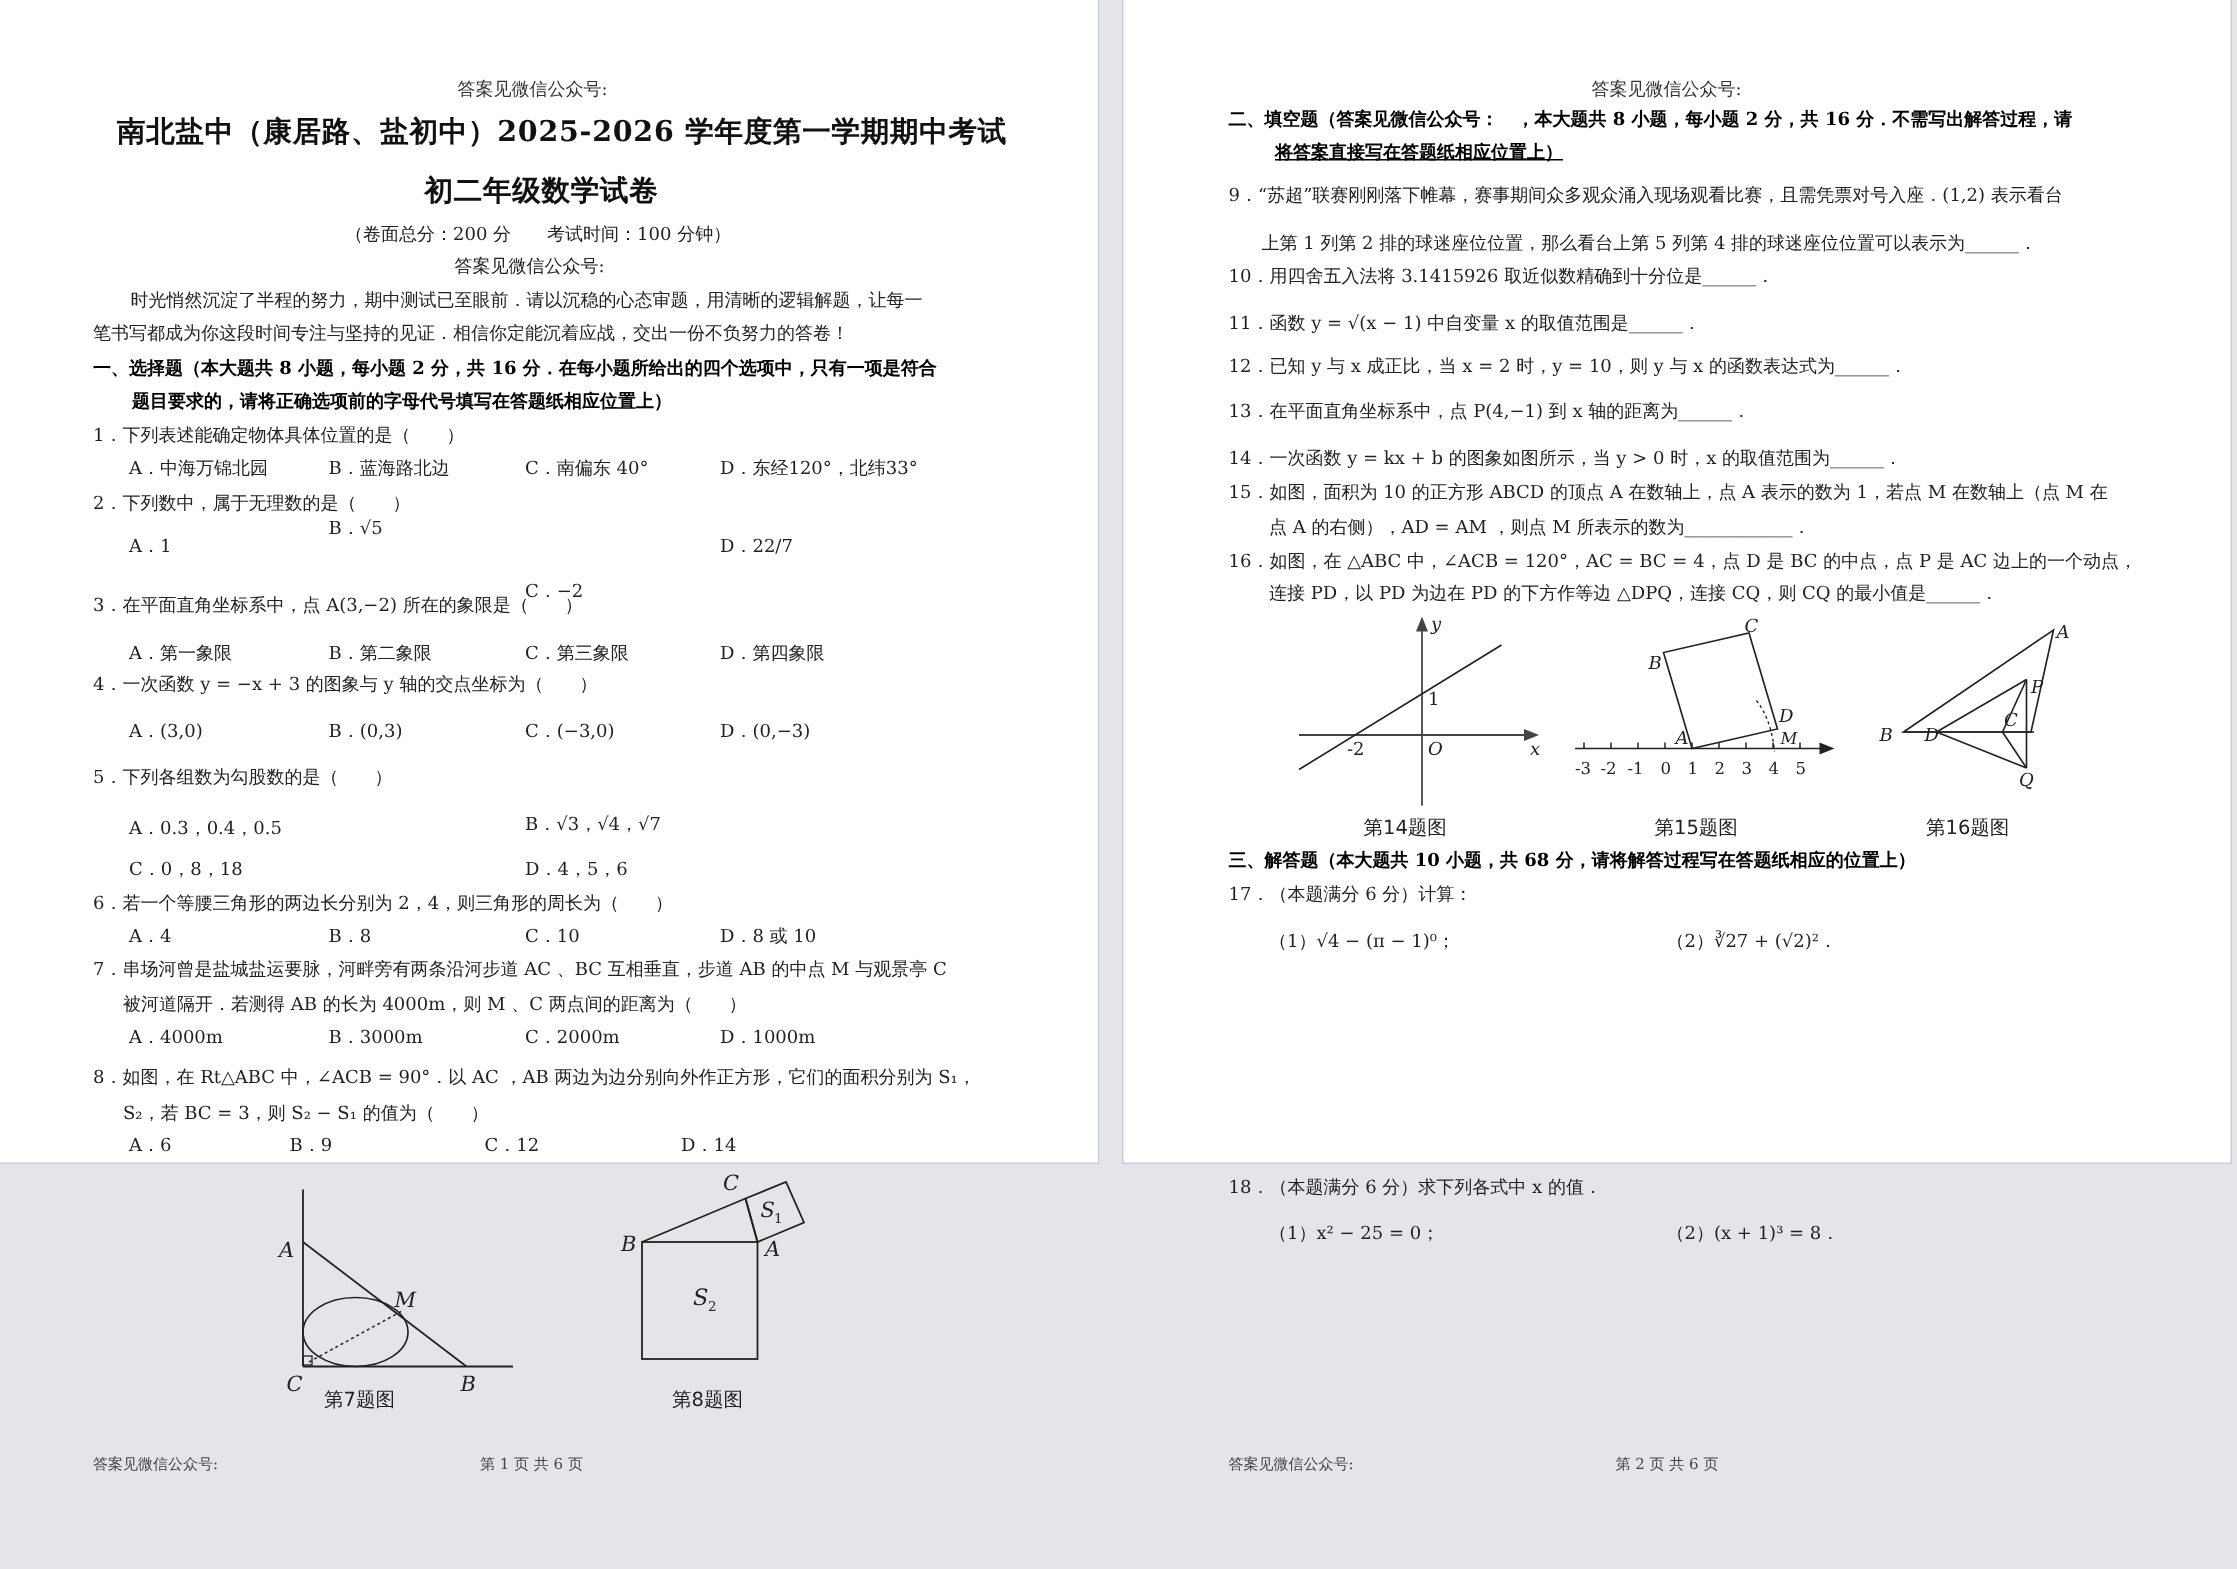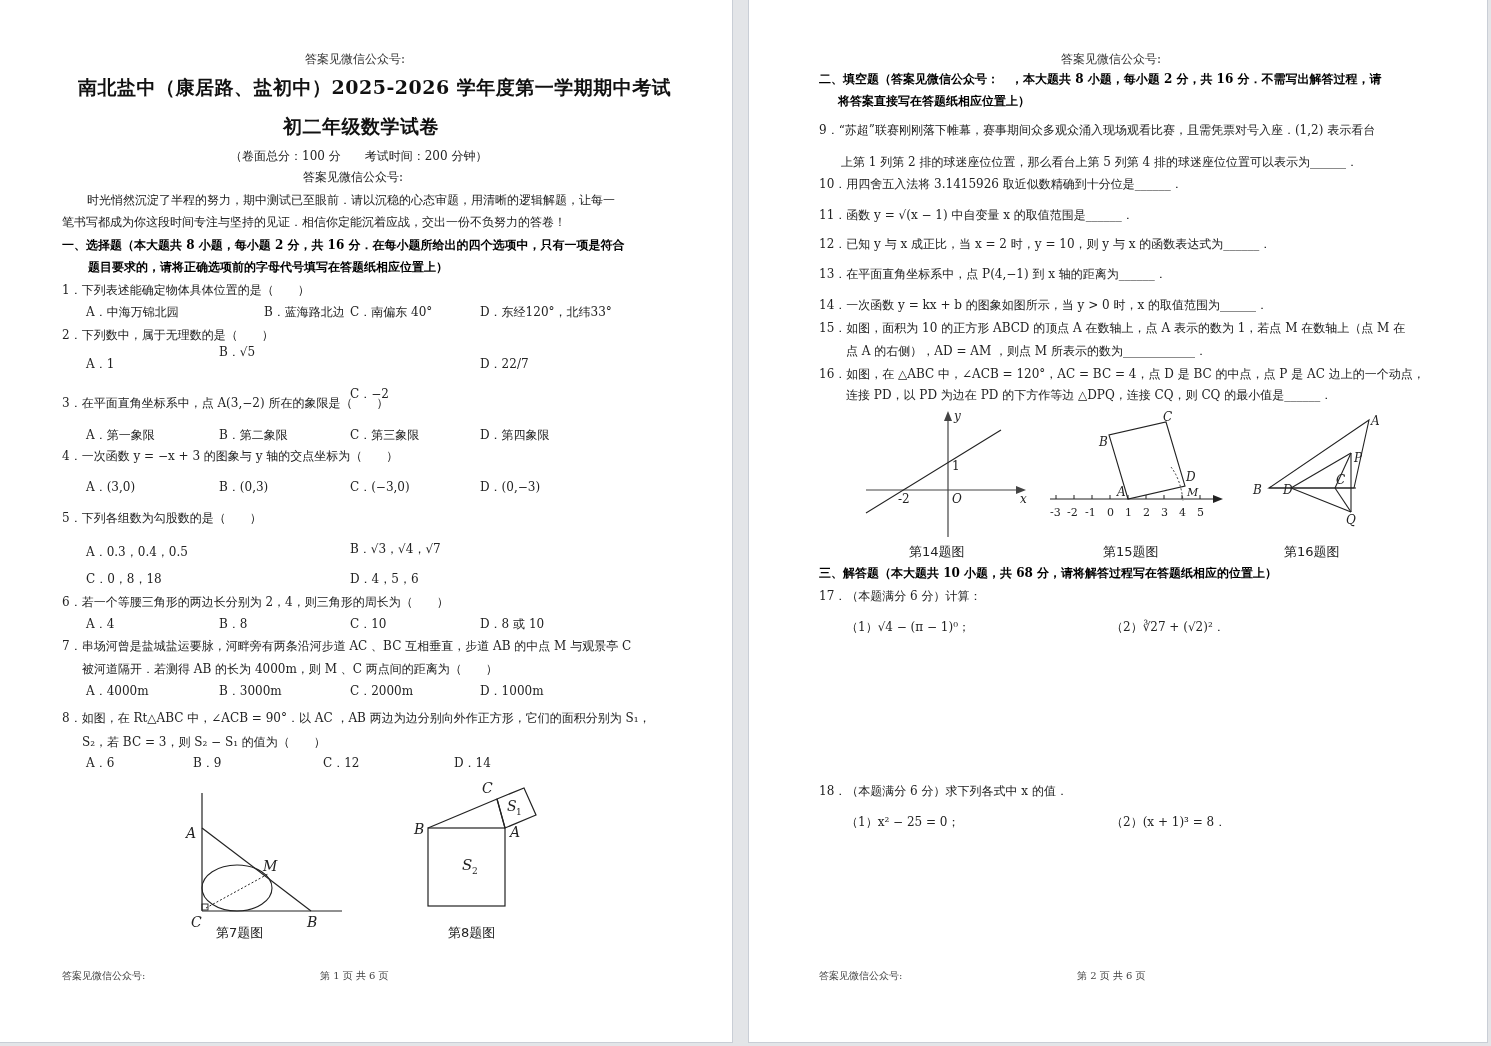--- a/index.html
+++ b/index.html
@@ -1,46 +1,46 @@
 <!DOCTYPE html>
 <html><head>
 <meta charset="utf-8">
 <style>
   * { box-sizing: border-box; margin: 0; padding: 0; }
   html, body { width: 1491px; height: 1046px; overflow: hidden; background: #e3e5e8; }
   body { position: relative; font-family: "DejaVu Serif", "Liberation Serif", serif; color: #1a1a1a; }
-  .page { position: absolute; top: 0; background: #fff; height: 1043px; border-bottom: 1px solid #c9ced6; }
+  .page { position: absolute; top: 0; background: #fff; height: 776px; border-bottom: 1px solid #c9ced6; }
   #page1 { left: 0; width: 733px; border-right: 1px solid #c9ced6; }
   #page2 { left: 748px; width: 740px; border-left: 1px solid #c9ced6; border-right: 1px solid #c9ced6; }
   .abs { position: absolute; white-space: nowrap; }
   .hdr { font-size: 12px; color: #333; }
   .title { font-family: "DejaVu Serif", serif; font-weight: bold; font-size: 19px; color: #111; letter-spacing: 0.5px; }
   .t { font-size: 12px; color: #222; }
   .sec { font-size: 12px; font-weight: bold; color: #000; }
   .ft { font-size: 10px; color: #444; }
   .cap { font-family: "DejaVu Sans", sans-serif; font-size: 13px; color: #222; }
   svg text { font-family: "DejaVu Serif", serif; }
 </style>
 </head>
 <body>
 
 <div class="page" id="page1">
   <div class="abs hdr" style="left:305px;top:51px;">答案见微信公众号:</div>
   <div class="abs title" style="left:78px;top:75px;">南北盐中（康居路、盐初中）2025-2026 学年度第一学期期中考试</div>
   <div class="abs title" style="left:283px;top:114px;">初二年级数学试卷</div>
-  <div class="abs t" style="left:230px;top:148px;">（卷面总分：100 分　　考试时间：200 分钟）</div>
+  <div class="abs t" style="left:230px;top:148px;">（卷面总分：200 分　　考试时间：100 分钟）</div>
   <div class="abs t" style="left:303px;top:169px;">答案见微信公众号:</div>
   <div class="abs t" style="left:87px;top:192px;">时光悄然沉淀了半程的努力，期中测试已至眼前．请以沉稳的心态审题，用清晰的逻辑解题，让每一</div>
   <div class="abs t" style="left:62px;top:214px;">笔书写都成为你这段时间专注与坚持的见证．相信你定能沉着应战，交出一份不负努力的答卷！</div>
   <div class="abs sec" style="left:62px;top:237px;">一、选择题（本大题共 8 小题，每小题 2 分，共 16 分．在每小题所给出的四个选项中，只有一项是符合</div>
   <div class="abs sec" style="left:88px;top:259px;">题目要求的，请将正确选项前的字母代号填写在答题纸相应位置上）</div>
 
   <div class="abs t" style="left:62px;top:282px;">1．下列表述能确定物体具体位置的是（　　）</div>
   <div class="abs t" style="left:86px;top:304px;">A．中海万锦北园</div>
-  <div class="abs t" style="left:219px;top:304px;margin-left:45px;">B．蓝海路北边</div>
+  <div class="abs t" style="left:219px;top:304px;">B．蓝海路北边</div>
   <div class="abs t" style="left:350px;top:304px;">C．南偏东 40°</div>
   <div class="abs t" style="left:480px;top:304px;">D．东经120°，北纬33°</div>
 
   <div class="abs t" style="left:62px;top:327px;">2．下列数中，属于无理数的是（　　）</div>
   <div class="abs t" style="left:86px;top:356px;">A．1</div>
   <div class="abs t" style="left:219px;top:344px;">B．√5</div>
   <div class="abs t" style="left:350px;top:350px;margin-top:36px;">C．−2</div>
   <div class="abs t" style="left:480px;top:356px;">D．22/7</div>
 
   <div class="abs t" style="left:62px;top:395px;">3．在平面直角坐标系中，点 A(3,−2) 所在的象限是（　　）</div>
@@ -110,21 +110,21 @@
   </svg>
   <div class="abs cap" style="left:448px;top:924px;">第8题图</div>
 
   <div class="abs ft" style="left:62px;top:969px;">答案见微信公众号:</div>
   <div class="abs ft" style="left:320px;top:969px;">第 1 页 共 6 页</div>
 </div>
 
 <div class="page" id="page2">
   <div class="abs hdr" style="left:312px;top:51px;">答案见微信公众号:</div>
   <div class="abs sec" style="left:70px;top:71px;">二、填空题（答案见微信公众号：　，本大题共 8 小题，每小题 2 分，共 16 分．不需写出解答过程，请</div>
-  <div class="abs sec" style="left:89px;top:93px;">将答案直接写在答题纸相应位置上）</div>
+  <div class="abs sec" style="left:101px;top:93px;text-decoration:underline;">将答案直接写在答题纸相应位置上）</div>
   <div class="abs t" style="left:70px;top:122px;">9．“苏超”联赛刚刚落下帷幕，赛事期间众多观众涌入现场观看比赛，且需凭票对号入座．(1,2) 表示看台</div>
   <div class="abs t" style="left:92px;top:154px;">上第 1 列第 2 排的球迷座位位置，那么看台上第 5 列第 4 排的球迷座位位置可以表示为______．</div>
   <div class="abs t" style="left:70px;top:176px;">10．用四舍五入法将 3.1415926 取近似数精确到十分位是______．</div>
   <div class="abs t" style="left:70px;top:207px;">11．函数 y = √(x − 1) 中自变量 x 的取值范围是______．</div>
   <div class="abs t" style="left:70px;top:236px;">12．已知 y 与 x 成正比，当 x = 2 时，y = 10，则 y 与 x 的函数表达式为______．</div>
   <div class="abs t" style="left:70px;top:266px;">13．在平面直角坐标系中，点 P(4,−1) 到 x 轴的距离为______．</div>
   <div class="abs t" style="left:70px;top:297px;">14．一次函数 y = kx + b 的图象如图所示，当 y &gt; 0 时，x 的取值范围为______．</div>
   <div class="abs t" style="left:70px;top:320px;">15．如图，面积为 10 的正方形 ABCD 的顶点 A 在数轴上，点 A 表示的数为 1，若点 M 在数轴上（点 M 在</div>
   <div class="abs t" style="left:97px;top:343px;">点 A 的右侧），AD = AM ，则点 M 所表示的数为____________．</div>
   <div class="abs t" style="left:70px;top:366px;">16．如图，在 △ABC 中，∠ACB = 120°，AC = BC = 4，点 D 是 BC 的中点，点 P 是 AC 边上的一个动点，</div>

